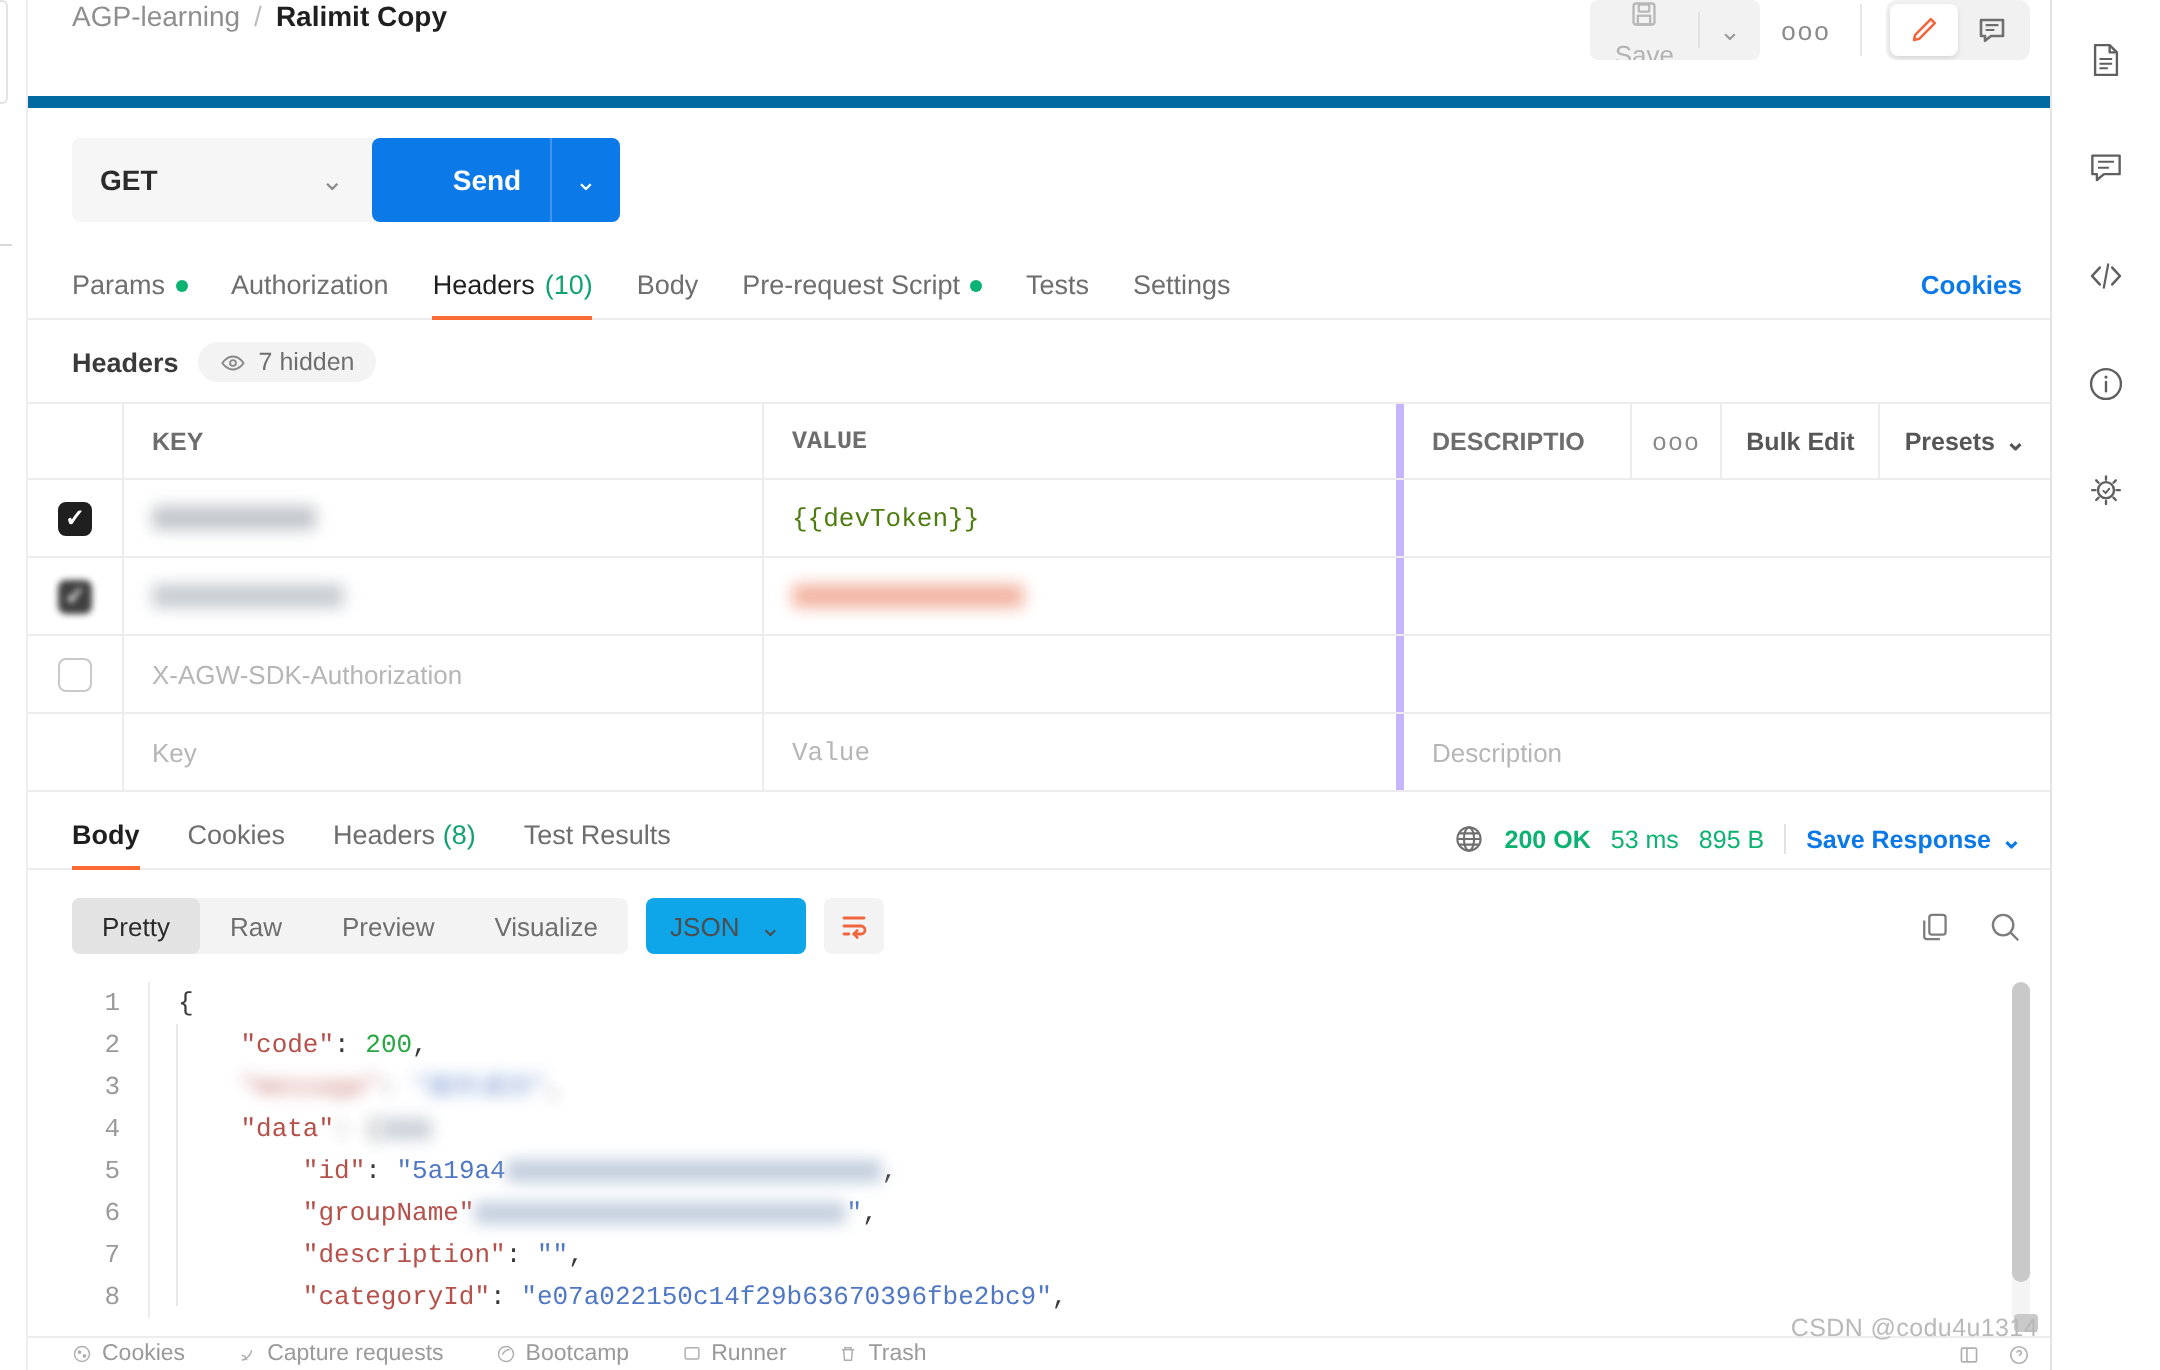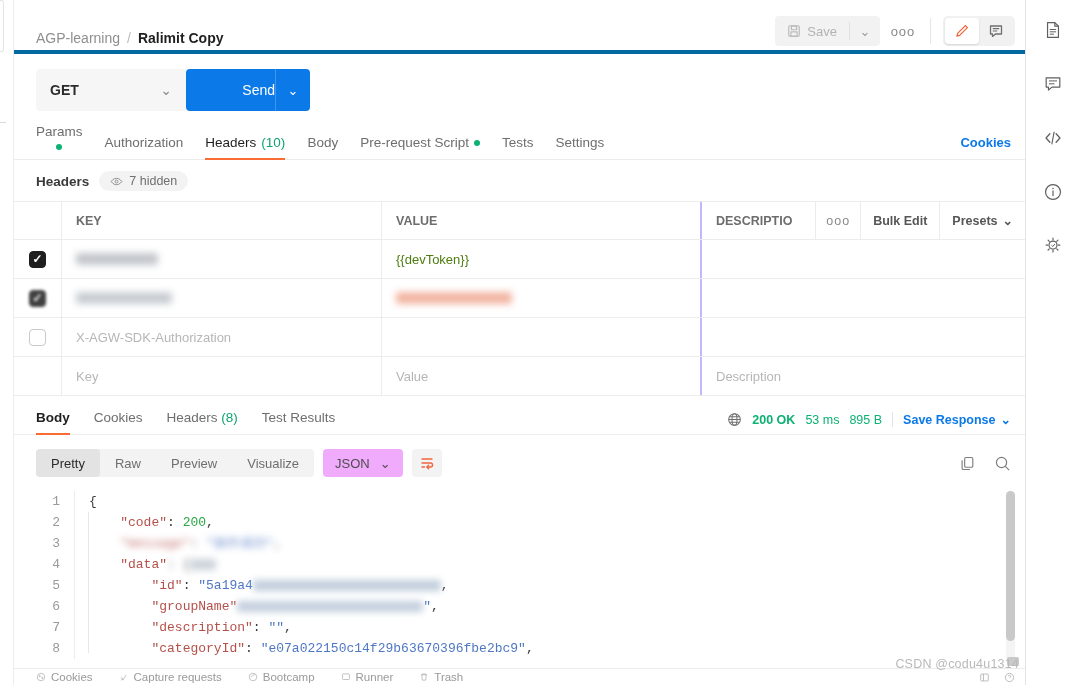--- a/index.html
+++ b/index.html
@@ -13,72 +13,72 @@
   }
   .app { position: relative; width: 1080px; height: 685px; display: flex; }
   .main-col { width: 1026px; height: 685px; position: relative; border-right: 1px solid #e4e4e4; }
 
   
   .left-sliver { position:absolute; left:0; top:0; width:14px; height:685px; background:#fff; border-right:1px solid #ededed; }
   .left-sliver .nub { position:absolute; left:-6px; top:0; width:10px; height:52px; border:1px solid #e4e4e4; border-left:none; border-radius:0 3px 3px 0; background:#fff;}
   .left-sliver .nub2 { position:absolute; left:0px; top:122px; width:6px; height:1px; background:#d8d8d8;}
 
   
-  .topbar { position:absolute; left:14px; top:0; right:0; height:54px; border-bottom:4px solid #0369a1; display:flex; align-items:flex-end; padding:0 10px 4px 22px; }
+  .topbar { position:absolute; left:14px; top:0; right:0; height:54px; border-bottom:6px solid #0369a1; display:flex; align-items:flex-start; padding:0 10px 16px 22px; }
   .crumbs { display:flex; align-items:center; gap:7px; font-size:14px; }
   .crumb-parent { color:#8f8f8f; }
   .crumb-sep { color:#bdbdbd; }
   .crumb-current { color:#1f1f1f; font-weight:bold; }
   .topbar-right { margin-left:auto; display:flex; align-items:center; gap:8px; }
   .save-group { display:flex; align-items:center; background:#f2f2f2; border-radius:4px; overflow:hidden; height:30px; }
-  .save-btn { display:flex; align-items:center; gap:6px; padding:0 12px; height:30px; color:#b3b3b3; font-size:13px; }
+  .save-btn { display:flex; align-items:center; gap:6px; padding:0 12px; height:30px; color:#b3b3b3; font-size:13px;flex-direction:column; }
   .save-div { width:1px; height:18px; background:#e2e2e2; }
   .save-caret { width:30px; height:30px; display:flex; align-items:center; justify-content:center; color:#9b9b9b; }
   .dots-btn { width:30px; height:30px; display:flex; align-items:center; justify-content:center; color:#8a8a8a; letter-spacing:1px; font-size:13px;}
   .vdiv { width:1px; height:26px; background:#e6e6e6; margin:0 4px; }
   .seg { display:flex; background:#f1f1f1; border-radius:5px; padding:2px; }
   .seg-item { width:34px; height:26px; display:flex; align-items:center; justify-content:center; border-radius:4px; }
   .seg-item.active { background:#fff; box-shadow:0 1px 2px rgba(0,0,0,.12); }
 
   
   .urlrow { position:absolute; left:14px; top:54px; right:0; height:72px; display:flex; align-items:center; padding:0 14px 0 22px; }
   .methodbox { width:150px; height:42px; background:#f6f6f6; border-radius:4px 0 0 4px; display:flex; align-items:center; justify-content:space-between; padding:0 14px; font-weight:bold; font-size:14px; }
   .methodbox .cv { color:#8d8d8d; font-weight:normal; }
   .urlbox { flex:1; height:42px; background:#f6f6f6; border-radius:0 4px 4px 0; margin-left:-10px; display:flex; align-items:center; padding:0 14px; overflow:hidden; position:relative; }
   .url-text { font-size:14px; color:#3b3b3b; white-space:nowrap; letter-spacing:.2px; }
   .blur { filter: blur(3.6px); opacity:.85; }
   .blurchunk { display:inline-block; height:11px; border-radius:2px; vertical-align:middle; }
   .sendbtn { width:124px; height:42px; background:#0b79e8; color:#fff; border-radius:4px; display:flex; align-items:center; }
-  .sendbtn .lbl { flex:1; text-align:right; font-weight:normal; font-size:14px; padding-left:26px;}
+  .sendbtn .lbl { flex:1; text-align:center; font-weight:bold; font-size:14px; padding-left:26px;}
   .sendbtn .sep { width:1px; height:42px; background:rgba(255,255,255,.22); }
   .sendbtn .cv { width:34px; text-align:center; }
 
   
   .reqtabs { position:absolute; left:14px; top:126px; right:0; height:34px; display:flex; align-items:flex-end; padding:0 14px 0 22px; border-bottom:1px solid #ececec; }
   .rtab { display:flex; align-items:center; gap:5px; padding:0 11px 9px 11px; color:#6e6e6e; font-size:13.5px; position:relative; }
-  .rtab:first-child { padding-left:0;flex-direction:column; }
+  .rtab:first-child { padding-left:0; }
   .rtab.active { color:#1f1f1f; }
   .rtab .cnt { color:#10a36f; }
   .rtab .greendot { width:6px; height:6px; border-radius:50%; background:#0cb271; display:inline-block; }
   .rtab .ul { position:absolute; left:11px; right:11px; bottom:-1px; height:2px; background:#fb6b36; }
   .rtab:first-child .ul { left:0; }
   .cookies-link { margin-left:auto; color:#0b79e8; font-weight:bold; font-size:13px; padding-bottom:9px; }
 
   
   .subbar { position:absolute; left:14px; top:161px; right:0; height:40px; display:flex; align-items:center; padding:0 22px; gap:10px; }
   .subbar .ttl { font-weight:bold; font-size:13.5px; color:#3a3a3a; }
   .hidden-pill { display:flex; align-items:center; gap:6px; background:#f3f3f3; border-radius:12px; padding:3px 11px; color:#6f6f6f; font-size:12.5px; }
 
   
   .table { position:absolute; left:14px; top:201px; right:0; height:196px; border-top:1px solid #ececec; }
   .trow { display:flex; height:39px; border-bottom:1px solid #ececec; align-items:center; }
   .trow.head { height:38px; }
   .c-check { width:48px; height:100%; display:flex; align-items:center; justify-content:center; border-right:1px solid #ececec; }
   .c-key { width:320px; height:100%; display:flex; align-items:center; padding:0 14px; border-right:1px solid #ececec; overflow:hidden;}
-  .c-val { width:320px; height:100%; display:flex; align-items:center; padding:0 14px; border-right:2px solid #c4b5fd; overflow:hidden;}
+  .c-val { width:320px; height:100%; display:flex; align-items:center; padding:0 14px; border-right:4px solid #c4b5fd; overflow:hidden;font-family:Liberation Mono, monospace;}
   .c-desc { flex:1; height:100%; display:flex; align-items:center; padding:0 14px; overflow:hidden;}
   .th { font-weight:bold; font-size:12.5px; color:#6d6d6d; }
   .ph { color:#b6b6b6; font-size:13px; }
   .varval { color:#4d7c0f; font-size:13px; }
   .cb { width:17px; height:17px; border-radius:4px; border:1.5px solid #c9c9c9; background:#fff; }
   .cb.on { background:#1f1f1f; border-color:#1f1f1f; display:flex; align-items:center; justify-content:center; }
   .cb.on:after { content:"✓"; color:#fff; font-size:12px; line-height:1; font-weight:bold;}
   .head-tools { display:flex; align-items:center; height:100%; margin-left:auto; }
   .ht { display:flex; align-items:center; justify-content:center; height:38px; padding:0 12px; font-size:12.5px; font-weight:bold; color:#565656; border-left:1px solid #ececec; gap:5px; }
   .ht.dots { color:#8a8a8a; font-weight:normal; letter-spacing:1px; padding:0 10px;}
@@ -95,21 +95,21 @@
   .resp-meta .ok { color:#0cb271; font-weight:bold; }
   .resp-meta .num { color:#0cb271; }
   .resp-meta .mdiv { width:1px; height:15px; background:#e2e2e2;}
   .save-resp { color:#0b79e8; font-weight:bold; display:flex; align-items:center; gap:5px;}
 
   
   .viewbar { position:absolute; left:14px; top:441px; right:0; height:44px; display:flex; align-items:center; padding:0 14px 0 22px; gap:9px; }
   .segbar { display:flex; background:#f3f3f3; border-radius:4px; height:28px; align-items:center; }
   .segbar .it { padding:0 15px; height:28px; display:flex; align-items:center; color:#6e6e6e; font-size:13px; border-radius:4px;}
   .segbar .it.active { background:#e3e3e3; color:#2b2b2b; }
-  .jsonsel { display:flex; align-items:center; gap:10px; background:#f0abfc; border-radius:4px; height:28px; padding:0 12px; color:#4d4d4d; font-size:13px; }
+  .jsonsel { display:flex; align-items:center; gap:10px; background:#0ea5e9; border-radius:4px; height:28px; padding:0 12px; color:#4d4d4d; font-size:13px; }
   .wrapbtn { width:30px; height:28px; background:#f3f3f3; border-radius:4px; display:flex; align-items:center; justify-content:center;}
   .viewbar .right { margin-left:auto; display:flex; align-items:center; gap:18px; color:#7d7d7d; }
 
   
   .code { position:absolute; left:14px; top:485px; right:0; bottom:17px; overflow:hidden; background:#fff; }
   .codeinner { display:flex; font-family:"Liberation Mono", monospace; font-size:13px; line-height:21px; padding-top:6px;}
   .gutter { width:60px; text-align:right; padding-right:14px; color:#9a9a9a; user-select:none;}
   .codelines { flex:1; position:relative; padding-left:14px; border-left:1px solid #ececec; }
   .ln { white-space:pre; height:21px; }
   .k { color:#b5504a; }

